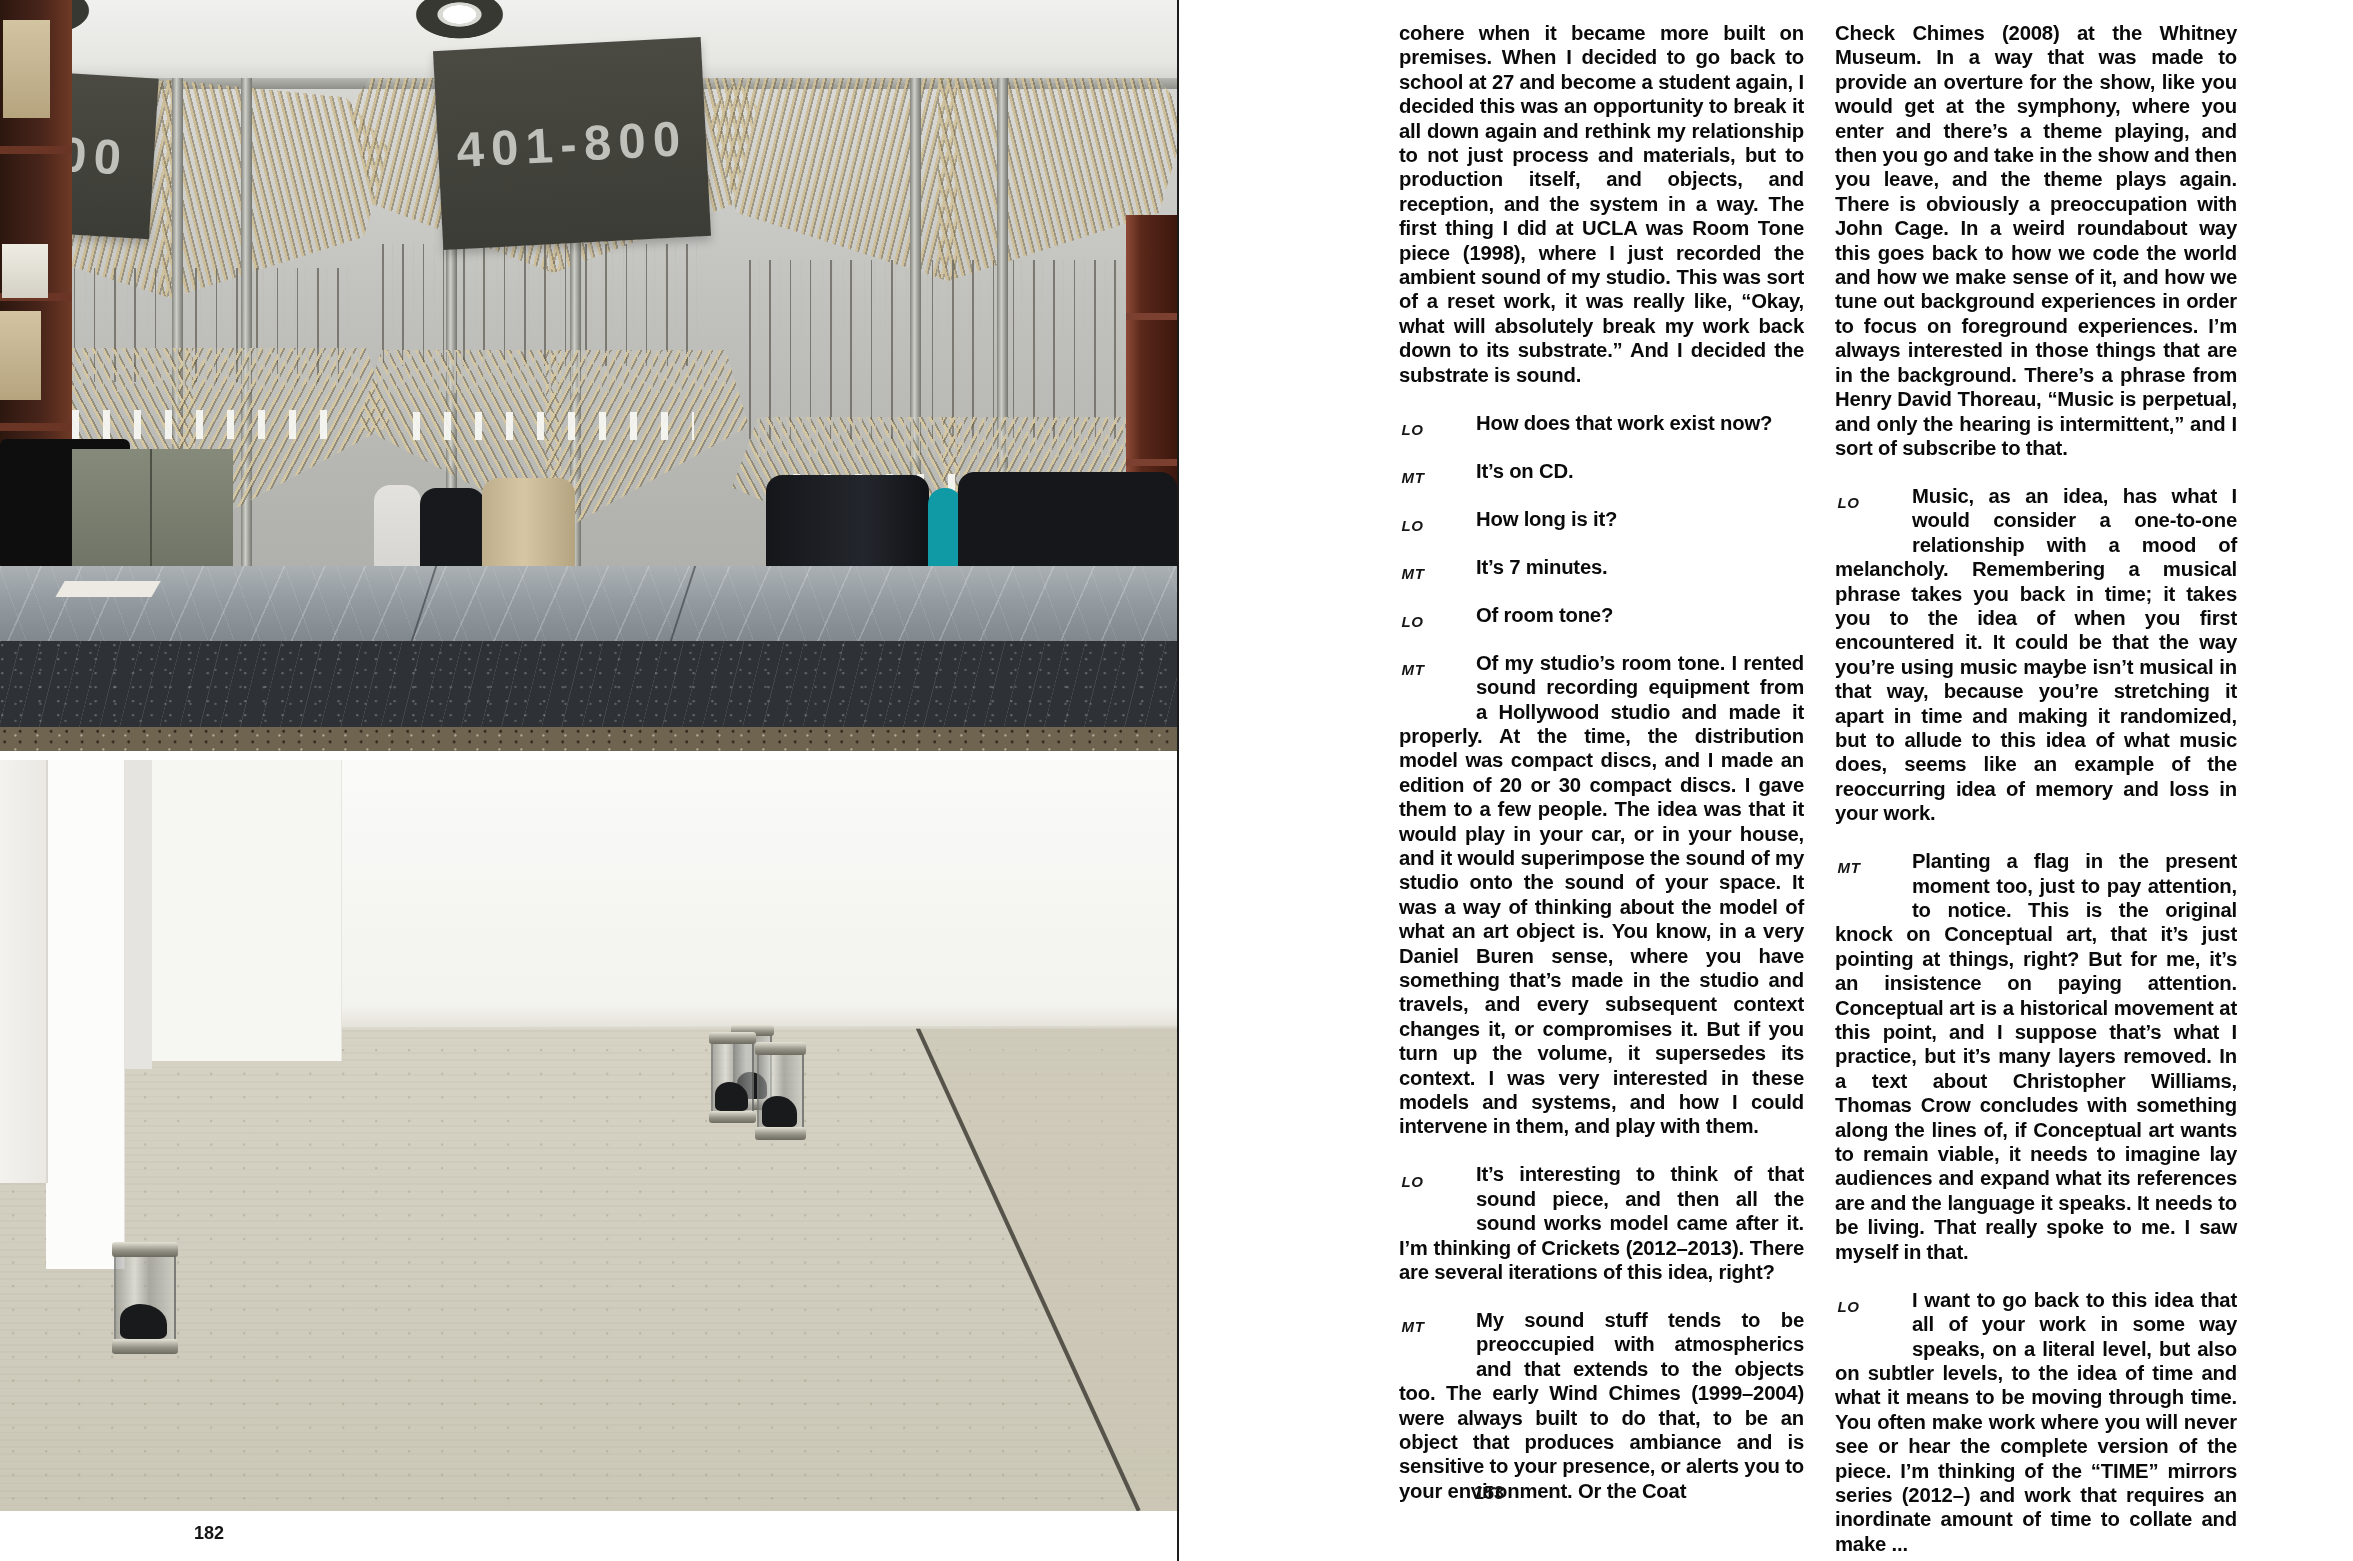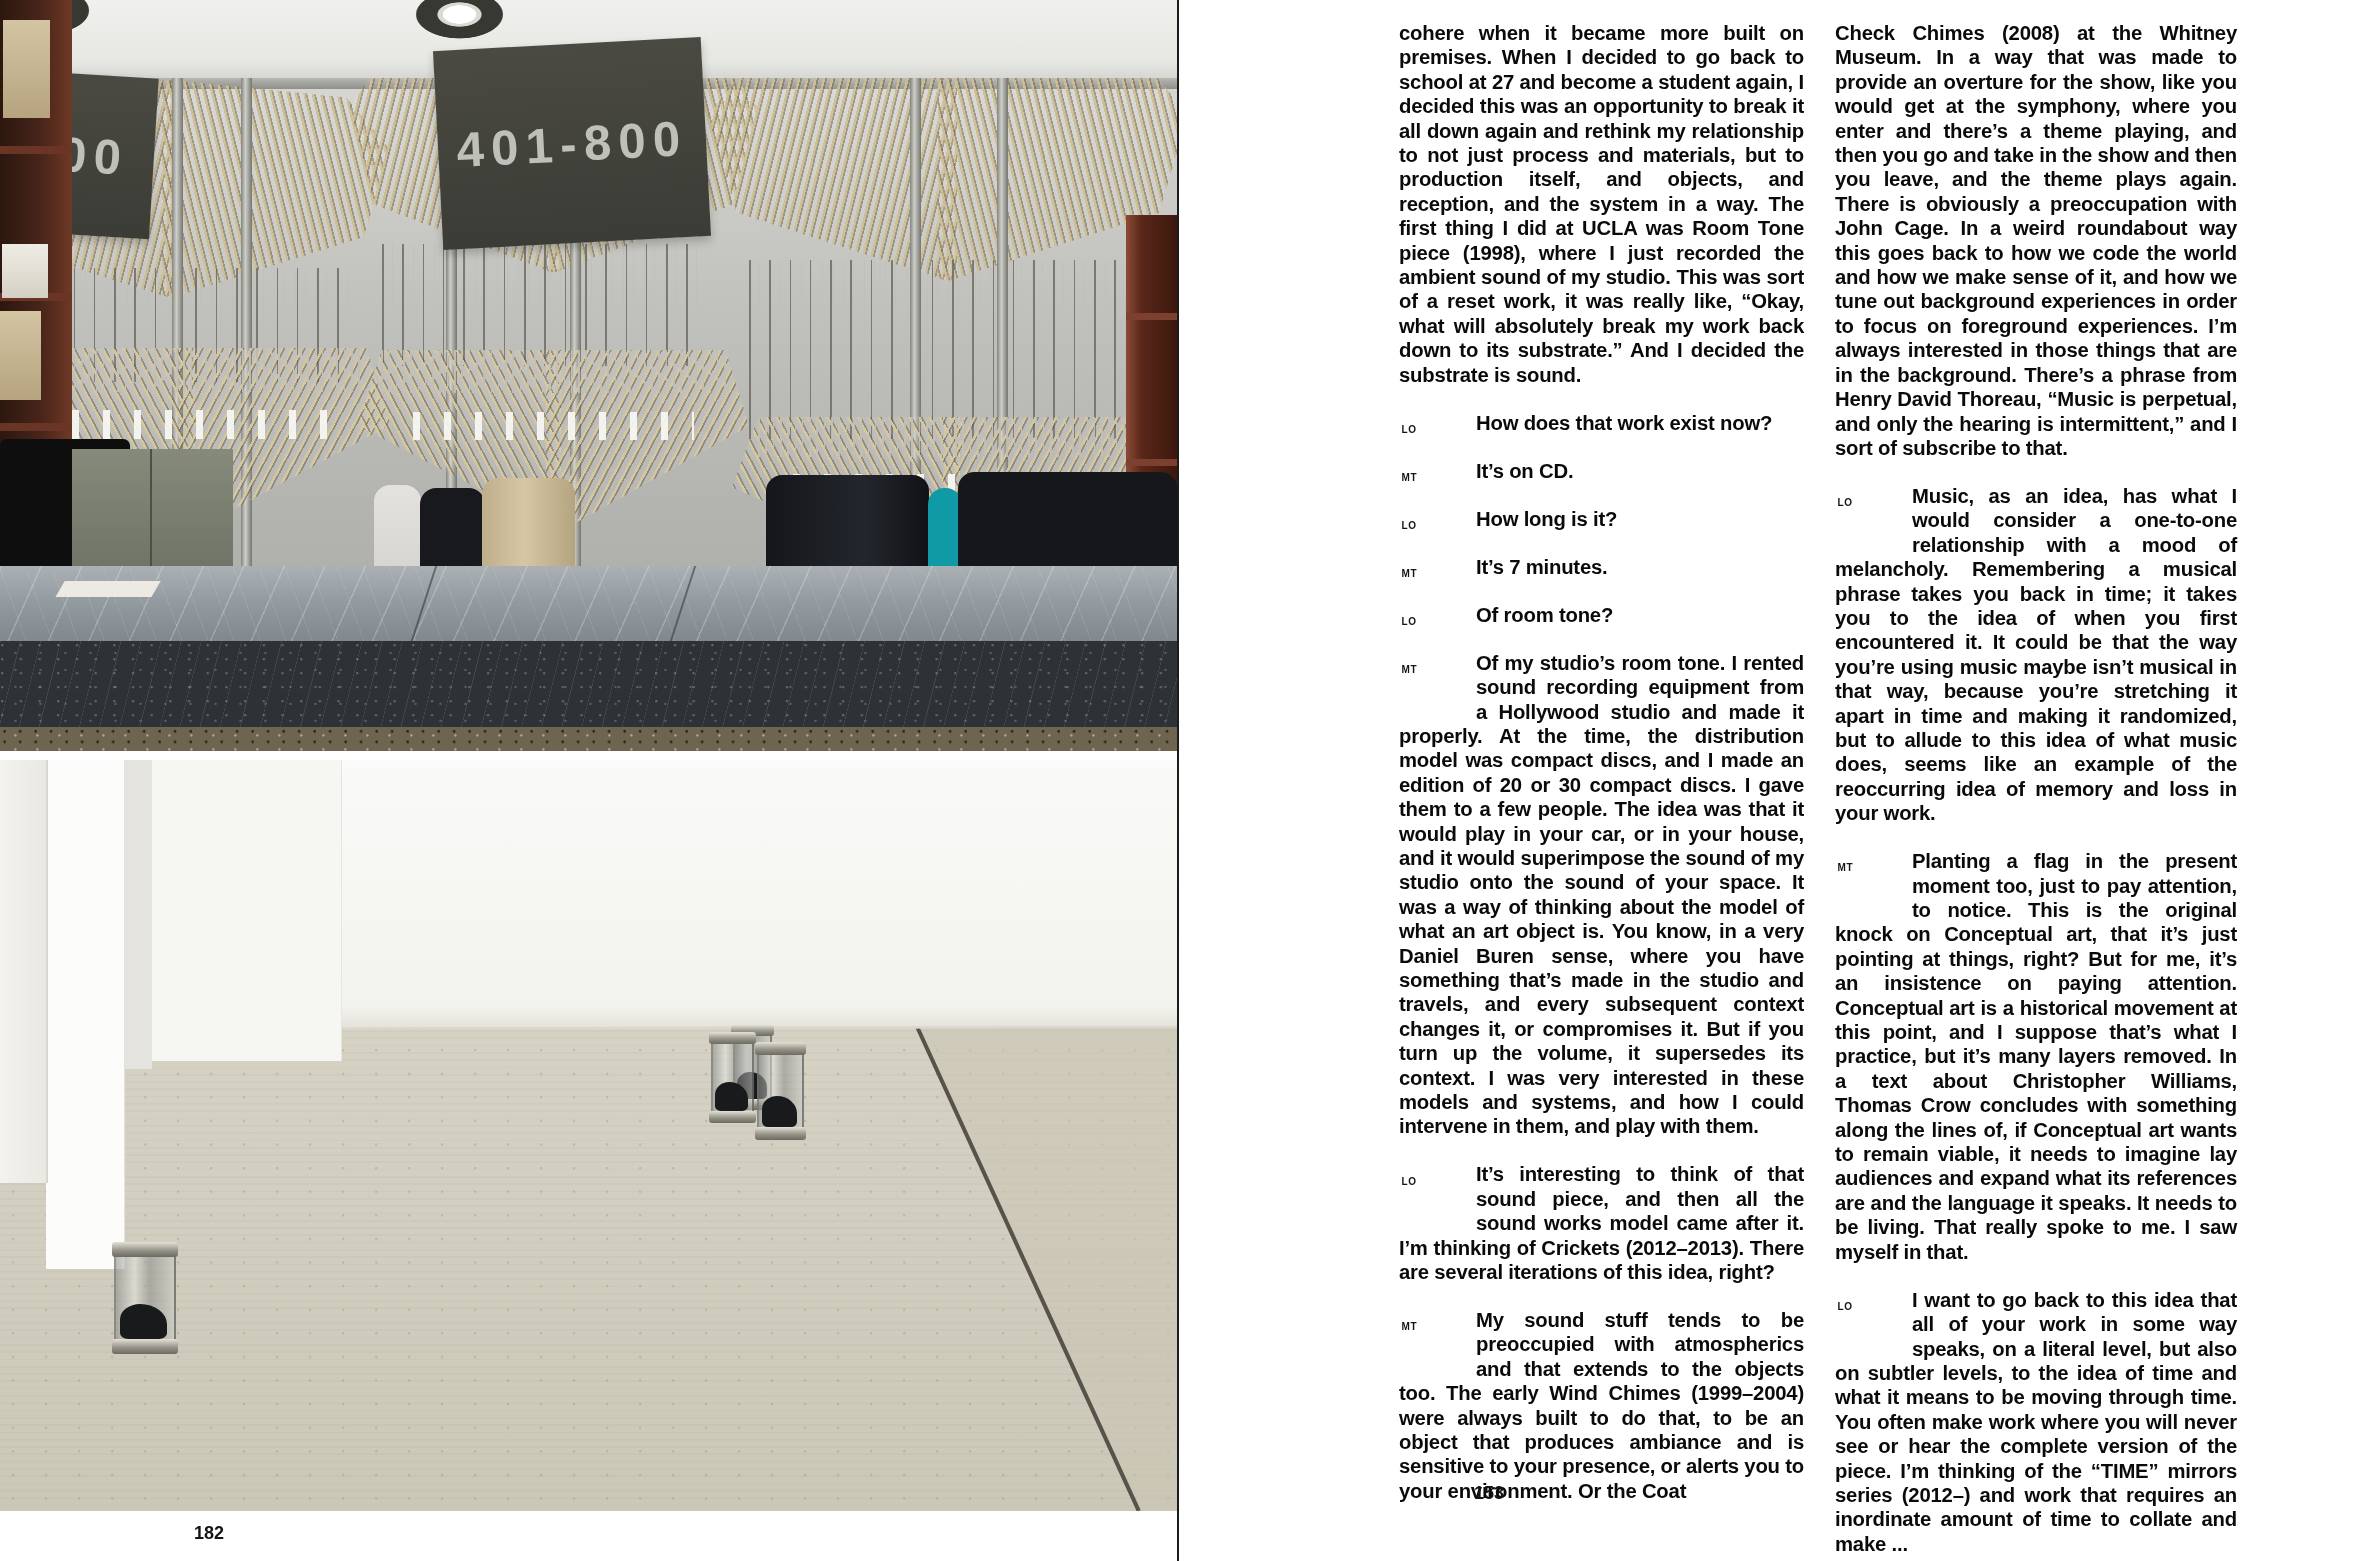--- a/index.html
+++ b/index.html
@@ -86,21 +86,21 @@
   .jar .lump{position:absolute;left:10%;right:14%;bottom:13%;height:32%;background:#191a1c;border-radius:45% 60% 18% 18%;}
 
   
   .col{position:absolute;top:21px;color:#0a0a0a;font-weight:700;font-size:20.3px;line-height:24.4px;
        text-align:justify;letter-spacing:-0.2px;}
   #col-0{left:220px;width:405px;}
   #col-1{left:656px;width:402px;}
   .block{position:relative;margin:0 0 23.6px 0;}
   .block:last-child{margin-bottom:0;}
   .ind{float:left;width:77px;}
-  .speaker{position:absolute;left:2.4px;top:7.3px;font-size:10px;font-weight:700;letter-spacing:0.8px;color:#151515;}
+  .speaker{position:absolute;left:2.4px;top:7.3px;font-size:15px;font-weight:700;letter-spacing:0.8px;color:#151515;font-style:italic;}
   .it{}
   .folio{position:absolute;font-size:18px;font-weight:700;color:#141414;}
   .folio-left{left:194px;top:1523px;}
   .folio-right{left:295px;top:1455px;margin-top:28px;}
 </style>
 </head>
 <body>
 
 <div class="spread">
 

